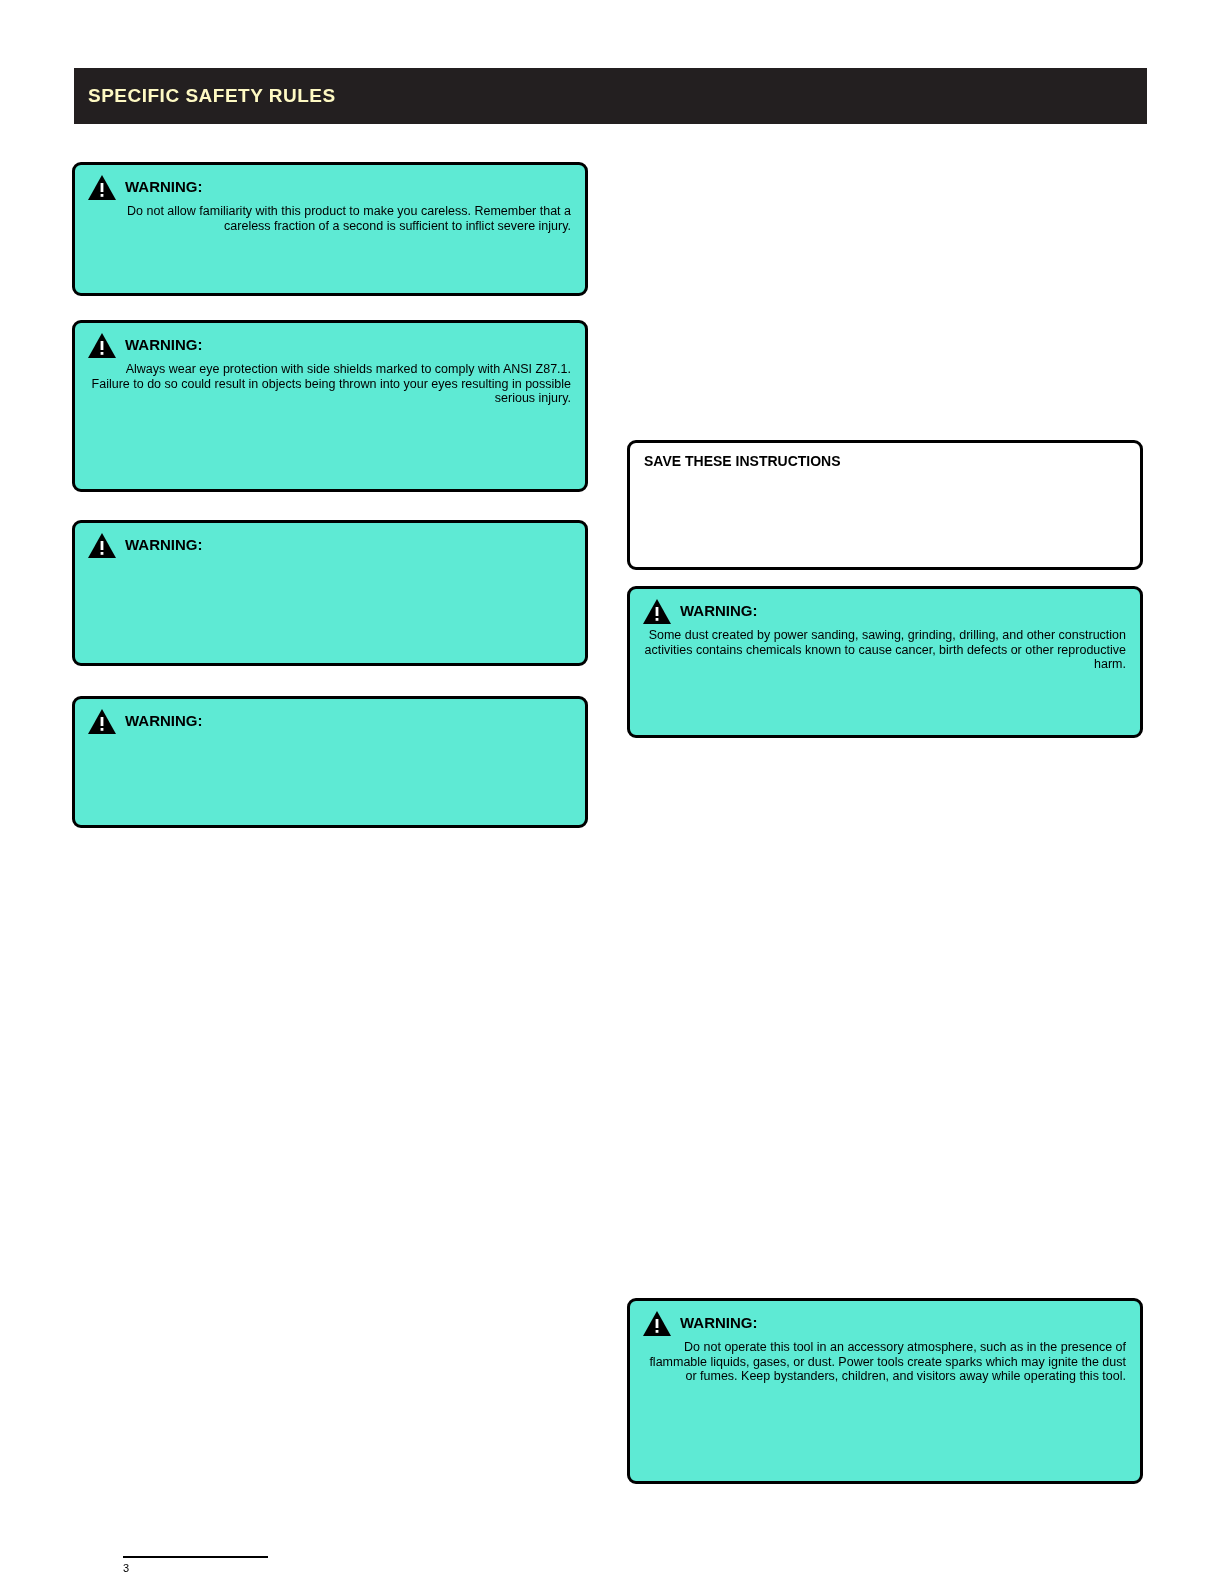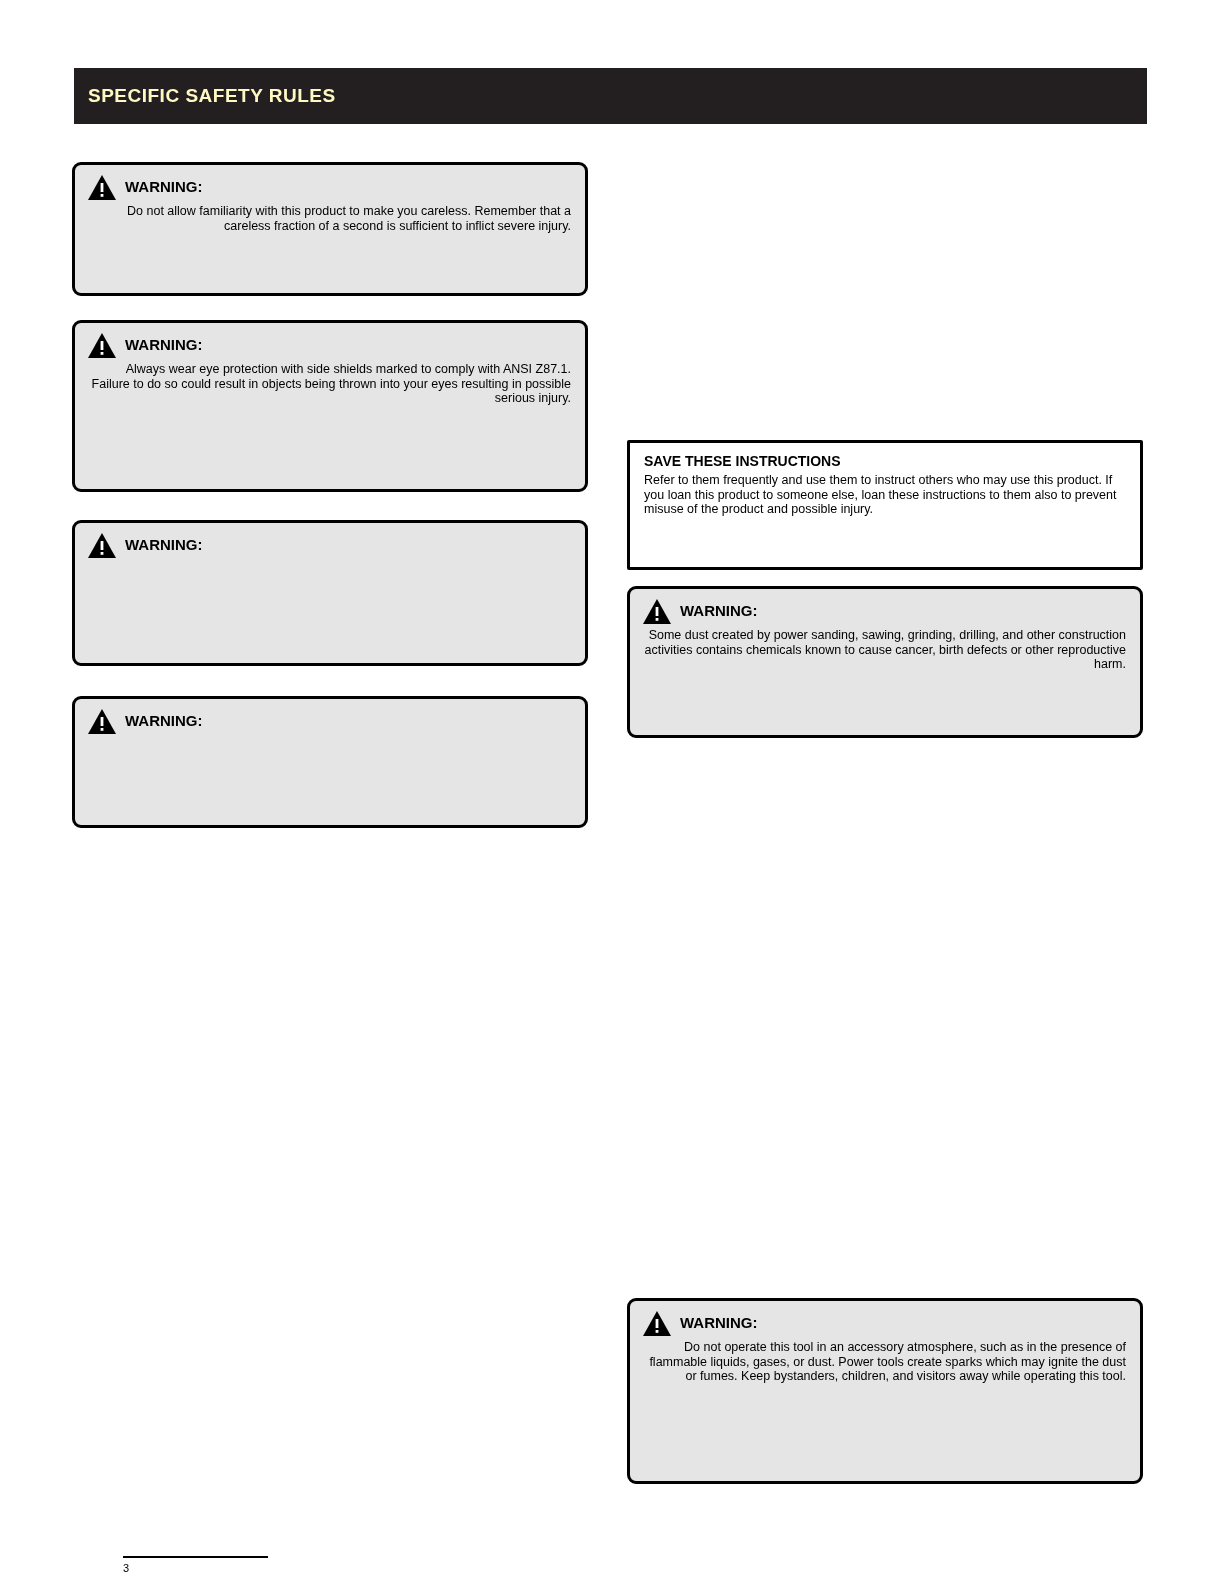--- a/index.html
+++ b/index.html
@@ -37,21 +37,21 @@
     letter-spacing: 0.5px;
     line-height: 56px;
     padding-left: 14px;
     white-space: pre;
   }
   
   .wbox {
     position: absolute;
     border: 3px solid #000000;
     border-radius: 9px;
-    background: #e5e5e5;
+    background: #5eead4;
     box-sizing: border-box;
   }
   .wbox .wrow {
     display: flex;
     align-items: flex-start;
     padding: 9px 12px 0 12px;
   }
   .tri {
     flex: 0 0 auto;
     width: 30px;
@@ -69,21 +69,21 @@
   .wbody {
     padding: 3px 14px 8px 14px;
     font-size: 12.5px;
     line-height: 14.5px;
     text-align: right;
     white-space: pre-line;
   }
   .plainbox {
     position: absolute;
     border: 3px solid #000000;
-    border-radius: 2px;
+    border-radius: 9px;
     background: #ffffff;
     box-sizing: border-box;
     padding: 10px 14px;
   }
   .plainbox .pb-title {
     font-size: 14px;
     font-weight: bold;
     line-height: 17px;
     margin-bottom: 3px;
     white-space: pre;
@@ -165,21 +165,20 @@
           <rect x="13.6" y="9" width="2.8" height="9" fill="#ffffff"></rect>
           <rect x="13.6" y="20" width="2.8" height="2.8" fill="#ffffff"></rect>
         </svg>
       </div>
       <div class="wtitle">WARNING:</div>
     </div>
   </div>
 
   <div class="plainbox" style="left:627px; top:440px; width:516px; height:130px;">
     <div class="pb-title">SAVE THESE INSTRUCTIONS</div>
-    <div class="pb-body">Refer to them frequently and use them to instruct others who may use this product. If you loan this product to someone else, loan these instructions to them also to prevent misuse of the product and possible injury.</div>
   </div>
 
   <div class="wbox" style="left:627px; top:586px; width:516px; height:152px;">
     <div class="wrow">
       <div class="tri">
         <svg width="30" height="27" viewBox="0 0 30 27">
           <polygon points="15,1 29,26 1,26" fill="#000000"></polygon>
           <rect x="13.6" y="9" width="2.8" height="9" fill="#ffffff"></rect>
           <rect x="13.6" y="20" width="2.8" height="2.8" fill="#ffffff"></rect>
         </svg>

